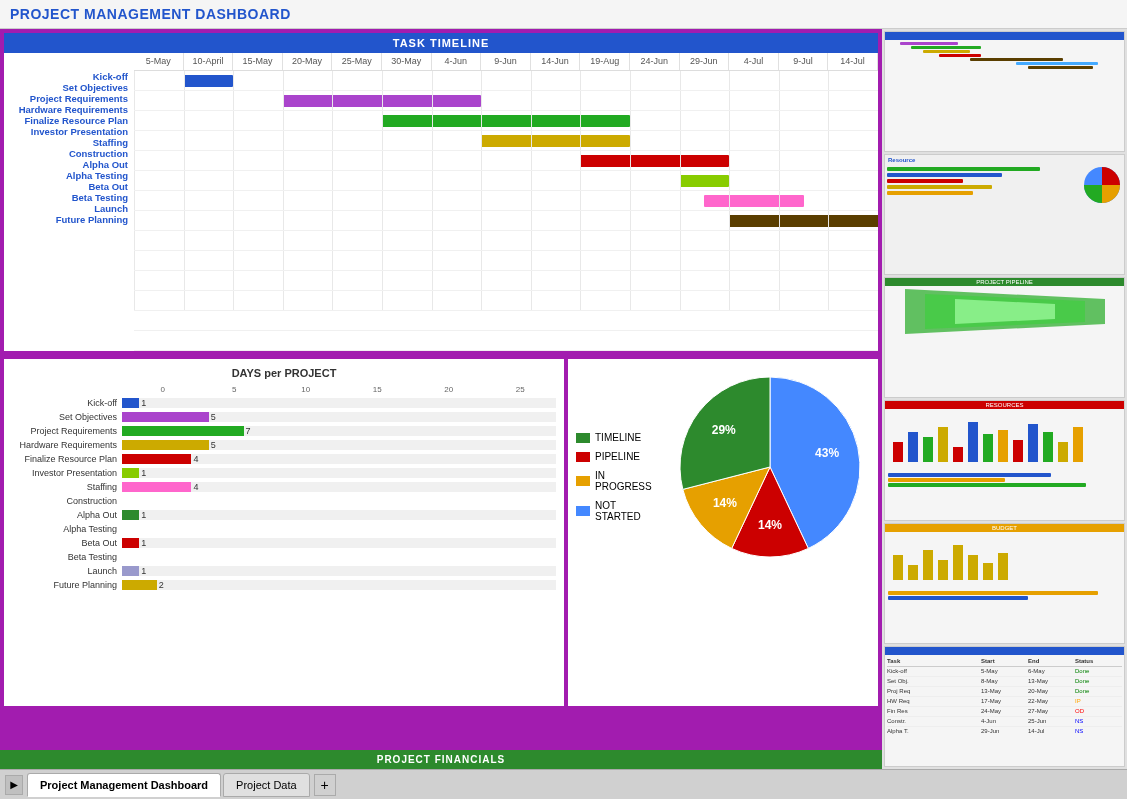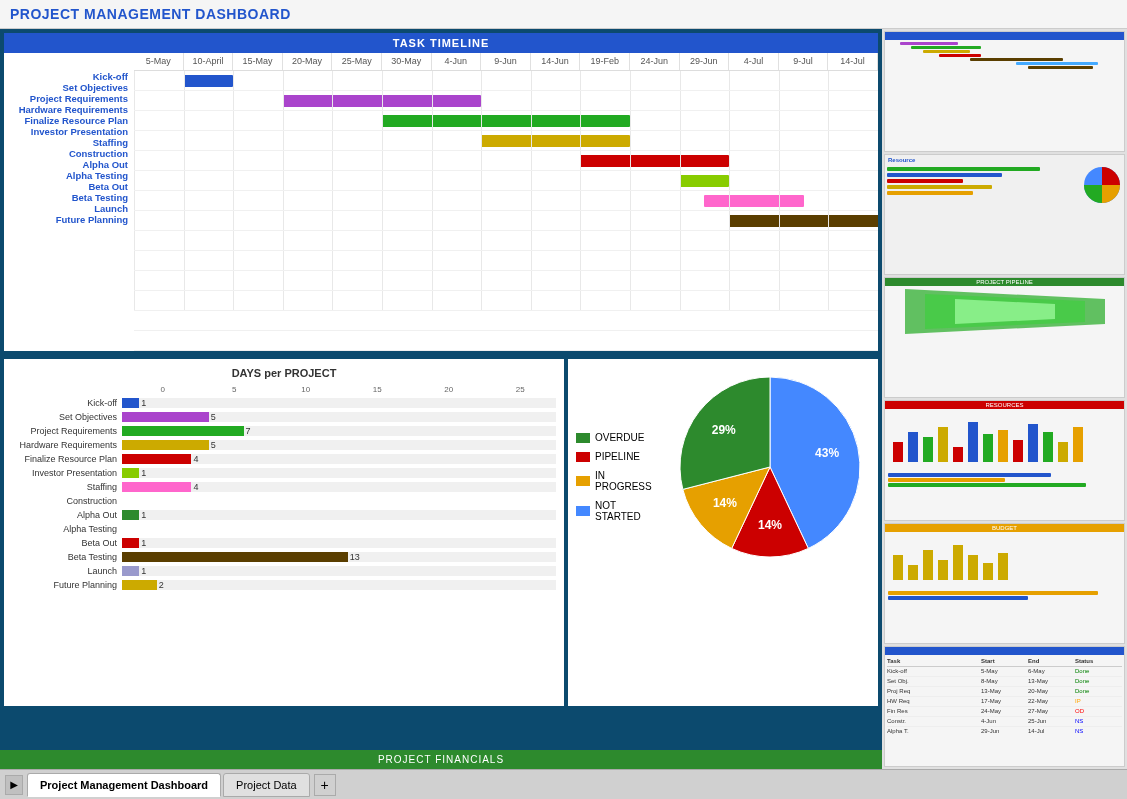--- a/index.html
+++ b/index.html
@@ -8,21 +8,21 @@
     .main-container { width: 1127px; height: 799px; display: flex; flex-direction: column; background: #d0d0d0; }
 
     
     .top-title { background: #f5f5f5; padding: 6px 10px; border-bottom: 1px solid #ccc; }
     .top-title h1 { font-size: 14px; font-weight: bold; color: #2255cc; letter-spacing: 0.5px; }
 
     
     .content-area { display: flex; flex: 1; overflow: hidden; }
 
     
-    .dashboard { flex: 1; background: #0c4a6e; display: flex; flex-direction: column; overflow: hidden; }
+    .dashboard { flex: 1; background: #a21caf; display: flex; flex-direction: column; overflow: hidden; }
 
     
     .gantt-section { background: white; margin: 4px; flex: 0 0 auto; }
     .gantt-header { background: #2255cc; color: white; text-align: center; font-weight: bold; font-size: 11px; padding: 4px; letter-spacing: 1px; }
 
     .gantt-body { display: flex; }
     .gantt-labels { width: 130px; flex-shrink: 0; }
     .gantt-chart-area { flex: 1; position: relative; overflow: hidden; }
 
     .gantt-date-row { display: flex; border-bottom: 1px solid #ddd; height: 18px; margin-left: 0; }
@@ -72,21 +72,21 @@
     .mini-bar { height: 3px; border-radius: 1px; margin: 1px 0; }
 
     .mini-chart-title { font-size: 6px; color: #2255cc; font-weight: bold; padding: 2px 3px 0; }
     .mini-bar-area { padding: 1px 3px; }
 
     .section-label-green { background: #2d8a2d; color: white; font-size: 6px; padding: 1px 3px; text-align: center; width: 100%; }
     .section-label-red { background: #cc0000; color: white; font-size: 6px; padding: 1px 3px; text-align: center; width: 100%; }
     .section-label-orange { background: #e6a000; color: white; font-size: 6px; padding: 1px 3px; text-align: center; width: 100%; }
 
     
-    .financials-strip { background: #2d8a2d; color: white; text-align: center; font-size: 10px; font-weight: normal; padding: 4px; letter-spacing: 1px; margin-top: 40px; }
+    .financials-strip { background: #2d8a2d; color: white; text-align: center; font-size: 10px; font-weight: bold; padding: 4px; letter-spacing: 1px; margin-top: 40px; }
   </style>
 </head>
 <body>
 
 <div class="main-container">
 
   <div class="top-title">
     <h1>PROJECT MANAGEMENT DASHBOARD</h1>
   </div>
 
@@ -121,21 +121,21 @@
             <div class="gantt-date-row" id="gantt-dates">
                 <div class="gantt-date-cell">5-May</div>
                 <div class="gantt-date-cell">10-April</div>
                 <div class="gantt-date-cell">15-May</div>
                 <div class="gantt-date-cell">20-May</div>
                 <div class="gantt-date-cell">25-May</div>
                 <div class="gantt-date-cell">30-May</div>
                 <div class="gantt-date-cell">4-Jun</div>
                 <div class="gantt-date-cell">9-Jun</div>
                 <div class="gantt-date-cell">14-Jun</div>
-                <div class="gantt-date-cell">19-Feb</div>
+                <div class="gantt-date-cell">19-Aug</div>
                 <div class="gantt-date-cell">24-Jun</div>
                 <div class="gantt-date-cell">29-Jun</div>
                 <div class="gantt-date-cell">4-Jul</div>
                 <div class="gantt-date-cell">9-Jul</div>
                 <div class="gantt-date-cell">14-Jul</div>
               </div>
 
             <div id="gantt-bars">
                 <div style="display: flex; height: 20px; align-items: center; border-bottom: 1px solid rgb(240, 240, 240); position: relative;">
                   <div class="gantt-bar" style="left: 6.66667%; width: 6.66667%; background: rgb(34, 85, 204);"></div>
@@ -433,24 +433,20 @@
               </div>
               <div class="bar-row">
                 <div class="bar-label">Beta Out</div>
                 <div class="bar-track">
                   <div class="bar-fill" style="width: 4%; background: rgb(204, 0, 0);"></div>
                   <div style="position: absolute; left: 4%; top: 0px; font-size: 9px; color: rgb(51, 51, 51); padding-left: 2px;">1</div>
                 </div>
               </div>
               <div class="bar-row">
                 <div class="bar-label">Beta Testing</div>
-                <div class="bar-track">
-                  <div class="bar-fill" style="width: 52%; background: rgb(90, 62, 0);"></div>
-                  <div style="position: absolute; left: 52%; top: 0px; font-size: 9px; color: rgb(51, 51, 51); padding-left: 2px;">13</div>
-                </div>
               </div>
               <div class="bar-row">
                 <div class="bar-label">Launch</div>
                 <div class="bar-track">
                   <div class="bar-fill" style="width: 4%; background: rgb(153, 153, 204);"></div>
                   <div style="position: absolute; left: 4%; top: 0px; font-size: 9px; color: rgb(51, 51, 51); padding-left: 2px;">1</div>
                 </div>
               </div>
               <div class="bar-row">
                 <div class="bar-label">Future Planning</div>
@@ -460,21 +456,21 @@
                 </div>
               </div>
             </div>
         </div>
 
         <div class="task-status">
           <div class="status-content">
             <div class="legend" id="legend-area">
                 <div class="legend-item">
                   <div class="legend-color" style="background: rgb(45, 138, 45);"></div>
-                  <span>OVERDUE</span>
+                  <span>TIMELINE</span>
                 </div>
                 <div class="legend-item">
                   <div class="legend-color" style="background: rgb(204, 0, 0);"></div>
                   <span>PIPELINE</span>
                 </div>
                 <div class="legend-item">
                   <div class="legend-color" style="background: rgb(230, 160, 0);"></div>
                   <span>IN PROGRESS</span>
                 </div>
                 <div class="legend-item">

